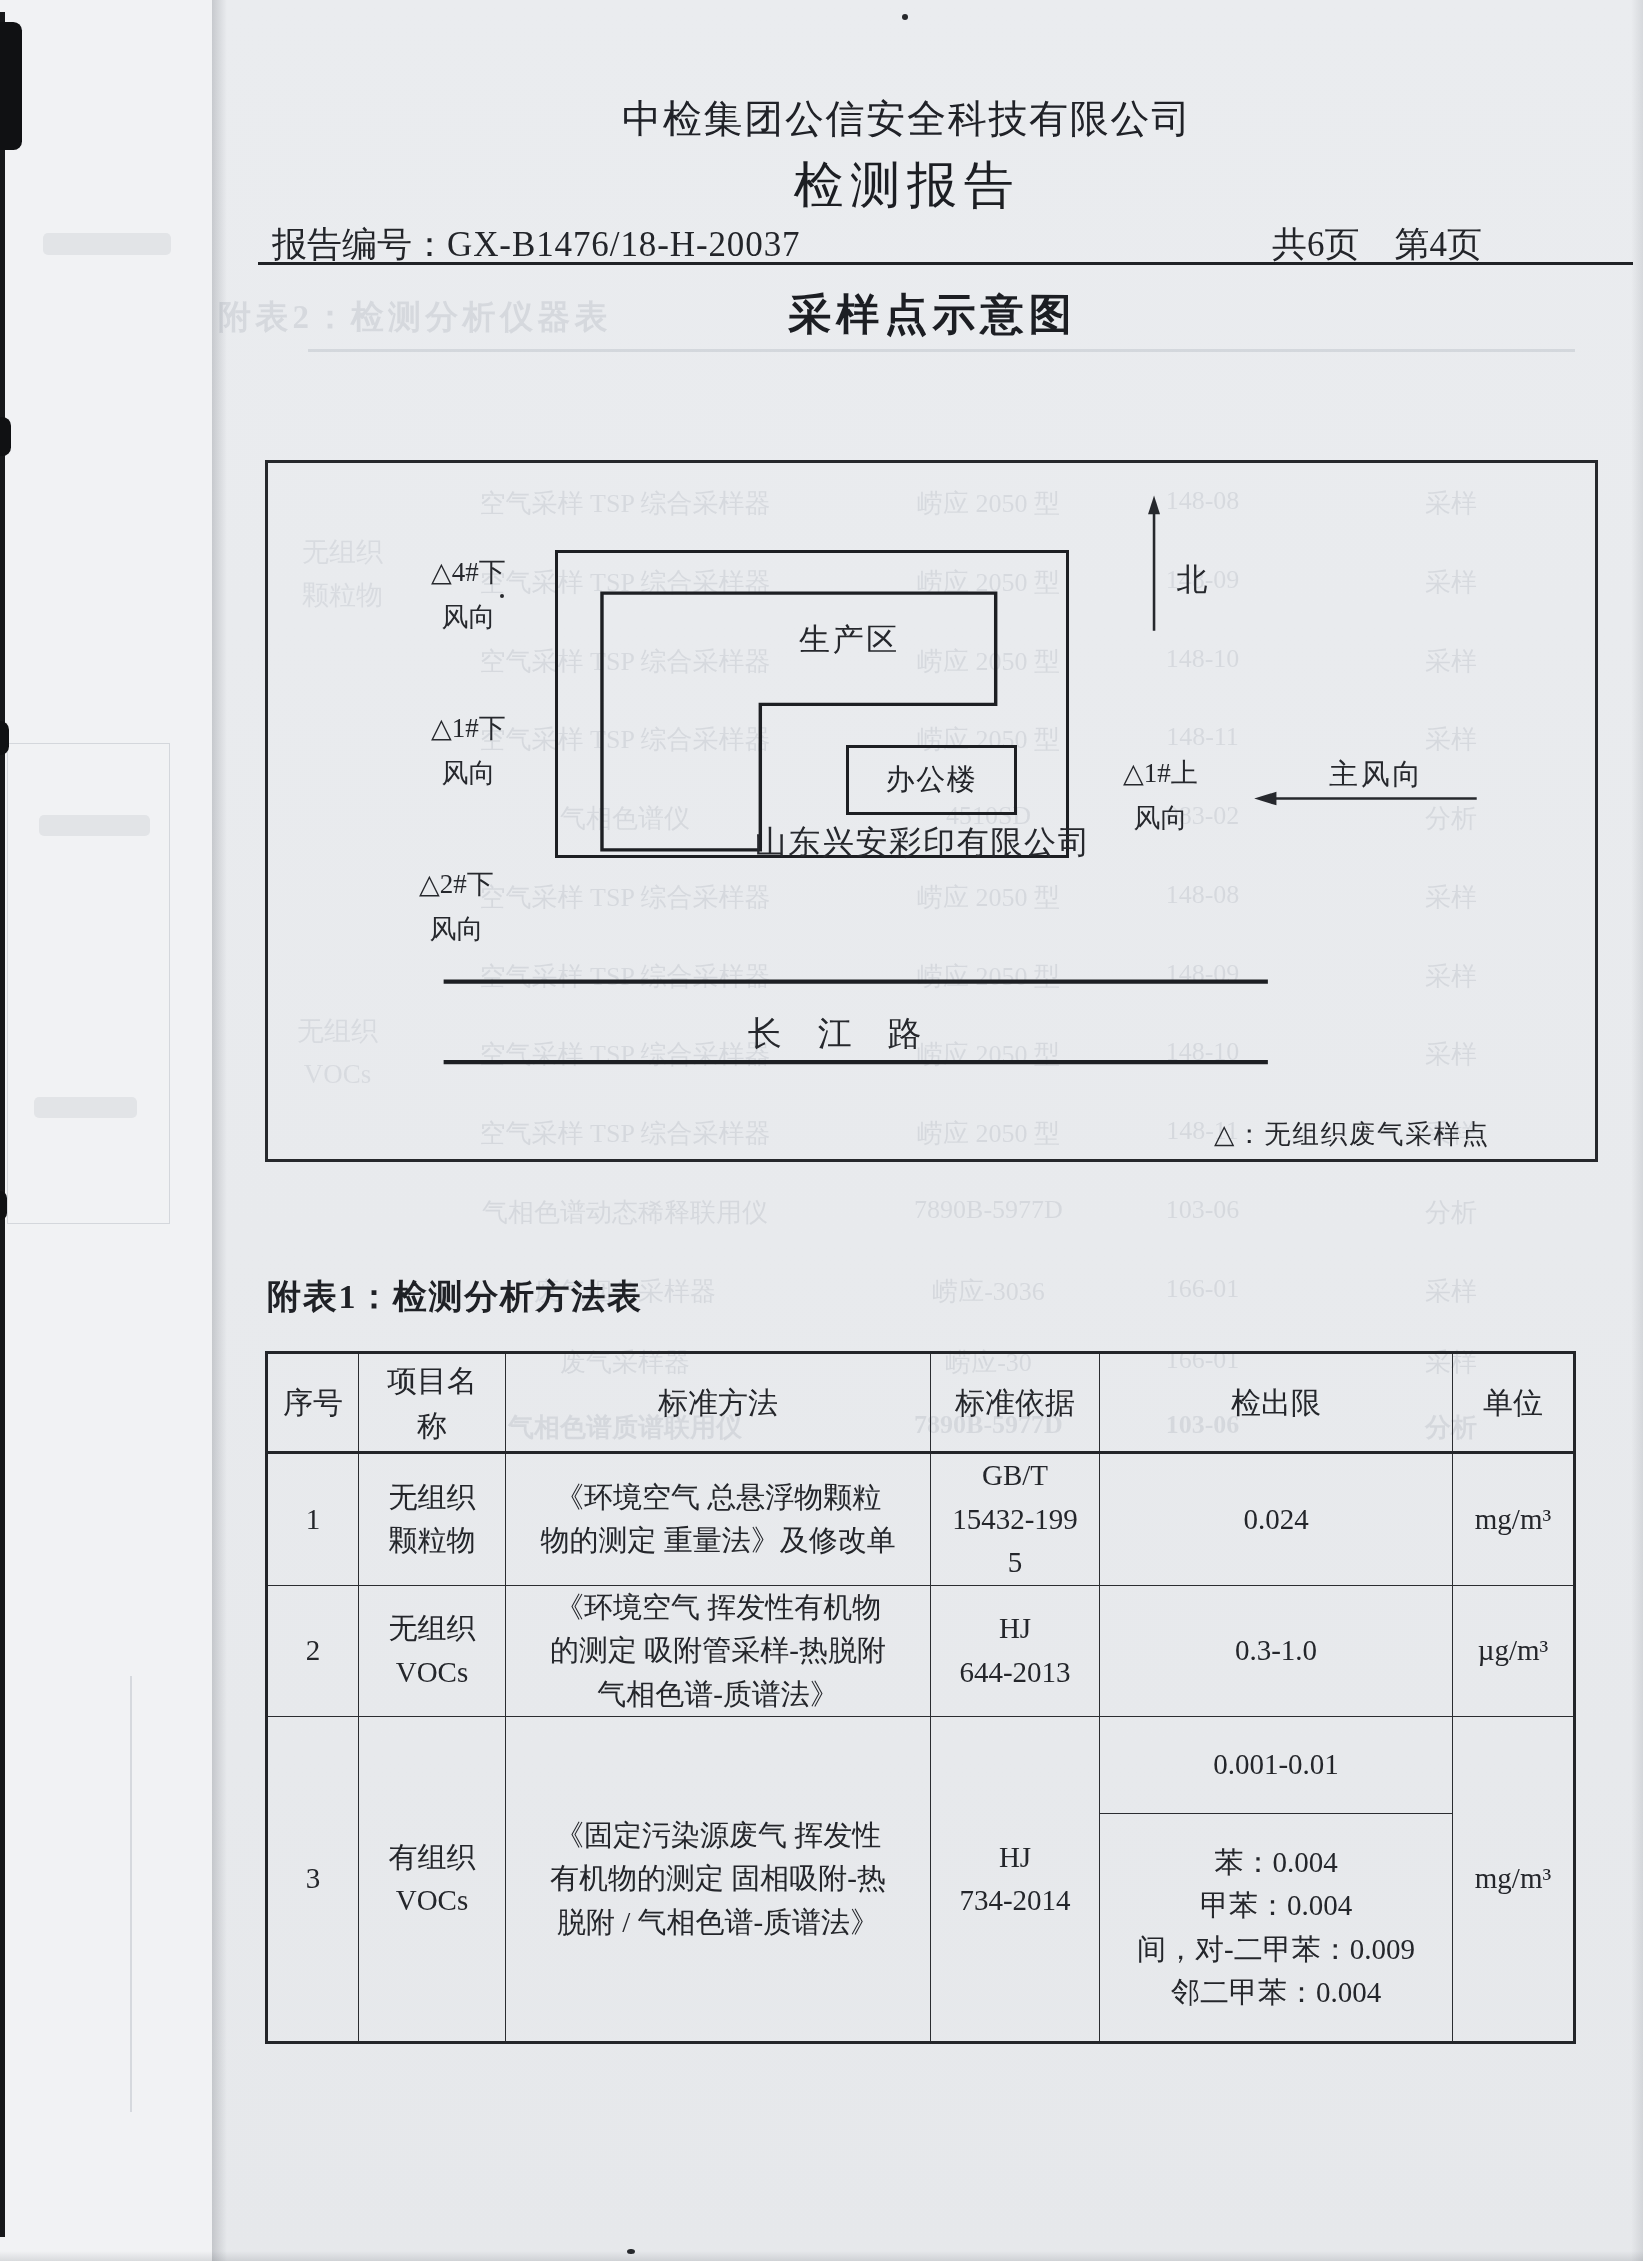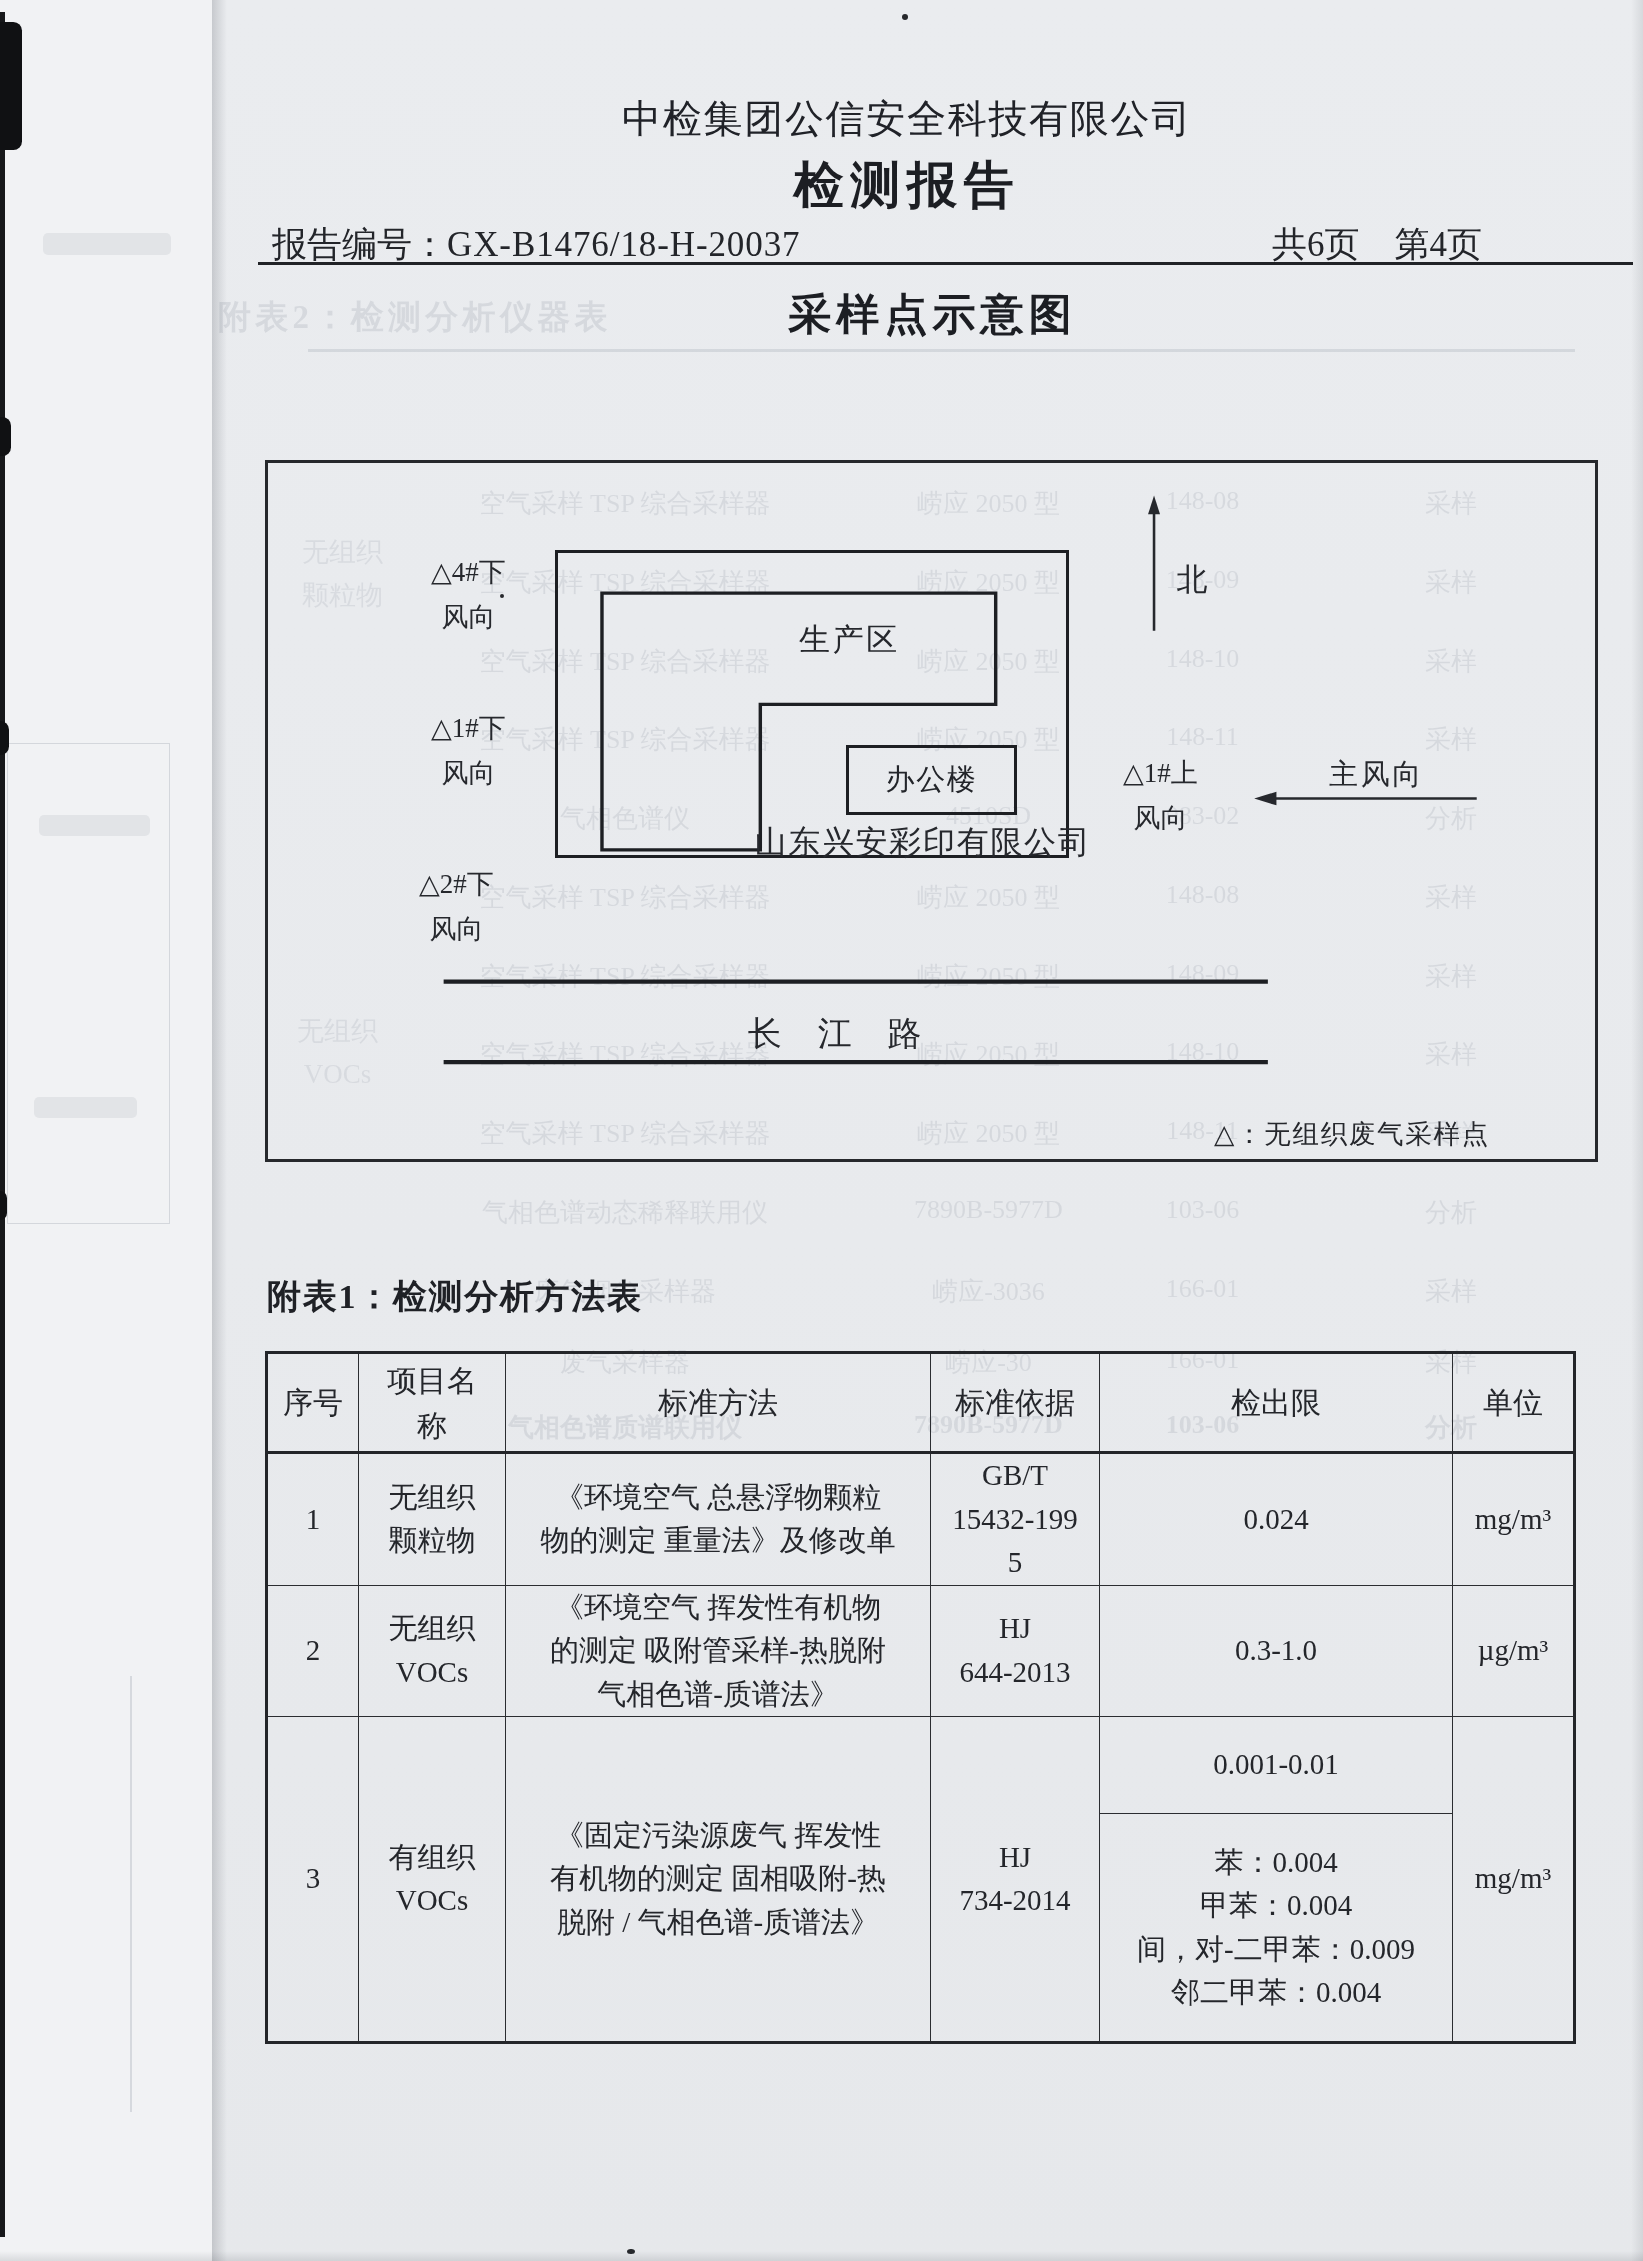--- a/index.html
+++ b/index.html
@@ -39,21 +39,21 @@
   .ghost-row{position:absolute;left:0;width:1301px;height:51px;color:#3c475c;opacity:.10;font-size:26px;}
   .ghost-row span{position:absolute;display:block;text-align:center;white-space:nowrap;}
   .gc-name{left:368px;width:514px;}
   .gc-model{left:890px;width:197px;}
   .gc-no{left:1121px;width:163px;}
   .gc-use{left:1387px;width:128px;}
   
   .company{position:absolute;left:171px;top:92px;width:1472px;text-align:center;
         font-size:39px;letter-spacing:1.7px;color:#202228;}
   .report-title{position:absolute;left:171px;top:152px;width:1472px;text-align:center;
-        font-size:50px;font-weight:bold;letter-spacing:6.8px;color:#1c1e23;}
+        font-size:50px;font-weight:normal;letter-spacing:6.8px;color:#1c1e23;}
   .meta-label,.meta-value{font-size:35px;}
   .meta-row{position:absolute;left:272px;top:221px;width:1361px;height:45px;}
   .meta-value{letter-spacing:0.9px;}
   .pagination{position:absolute;left:1000px;top:0;font-size:35px;}
   .head-rule{position:absolute;left:258px;top:262px;width:1375px;height:3.4px;background:#202226;}
   .page-title{position:absolute;left:265px;top:286px;width:1335px;text-align:center;
         font-size:43px;font-weight:bold;letter-spacing:5.1px;color:#1c1e23;}
   .section-heading{position:absolute;left:272px;top:395px;font-size:33px;font-weight:bold;
         letter-spacing:1.7px;color:#1f2126;}
   

